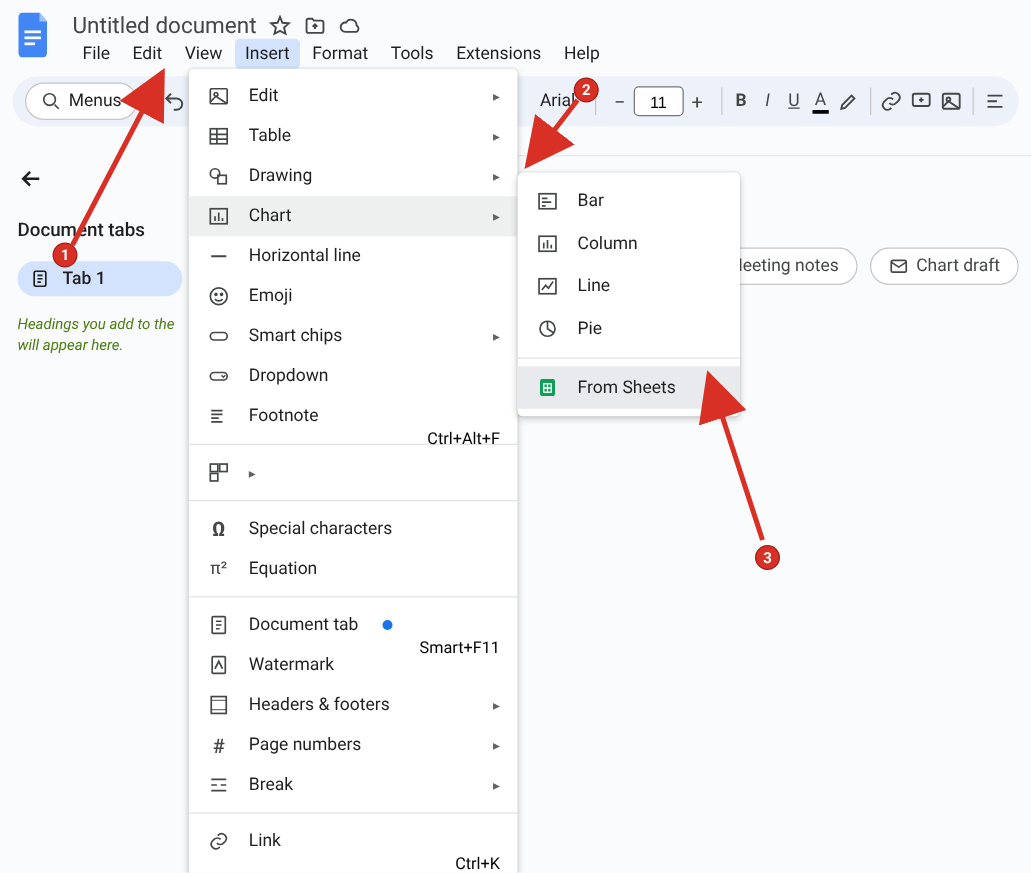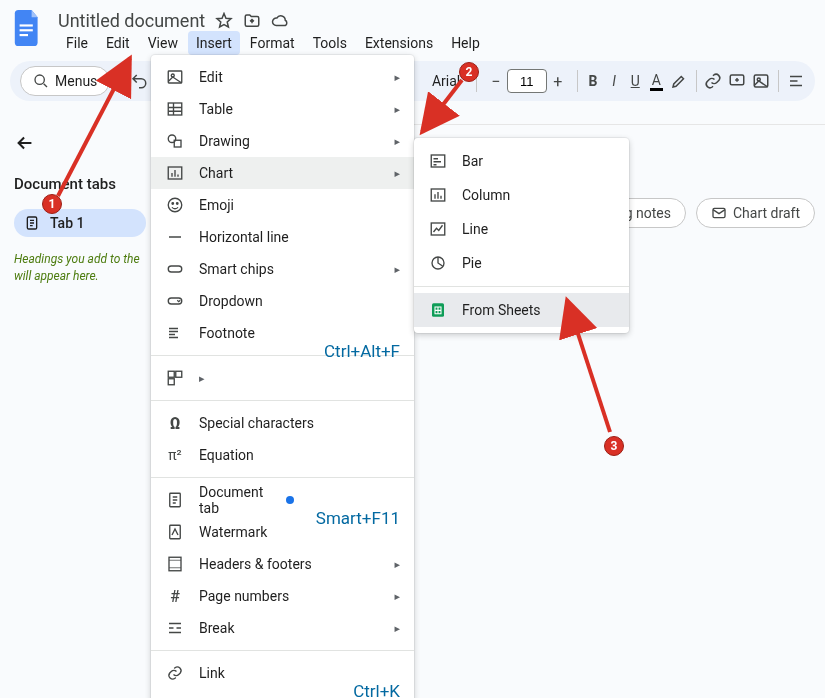--- a/index.html
+++ b/index.html
@@ -115,29 +115,29 @@
     display:flex; align-items:center; gap:14px;
     padding:6px 14px; height:32px; position:relative;
     color:#1f1f1f;
   }
   .dd-item.hl { background:#eef0ef; }
   .dd-item.disabled { color:#a6a6a6; }
   .dd-icon { width:20px; height:20px; display:flex; align-items:center; justify-content:center; color:#444746; flex-shrink:0;}
   .dd-item.disabled .dd-icon { color:#b8b8b8; }
   .dd-label { flex:1; }
   .dd-arrow { color:#5f6368; font-size:11px; }
-  .dd-shortcut { color:#0369a1; font-size:17px;margin-top:36px; }
+  .dd-shortcut { color:#000000; font-size:13px;margin-top:36px; }
   .dd-dot { width:8px; height:8px; border-radius:50%; background:#1a73e8; margin-left:-4px; margin-right:8px;}
   .dd-sep { height:1px; background:#e1e3e1; margin:6px 0; }
 
   
   .submenu {
     position:absolute;
     left:414px; top:138px;
-    width:215px;
+    width:178px;
     background:#fff;
     border-radius:4px;
     box-shadow:0 2px 6px rgba(0,0,0,0.2), 0 0 0 1px rgba(0,0,0,0.05);
     padding:6px 0;
     z-index:101;
     font-size:14px;
   }
   .sm-item {
     display:flex; align-items:center; gap:14px;
     padding:6px 14px; height:34px;
@@ -363,36 +363,36 @@
         <svg width="18" height="18" viewBox="0 0 24 24" fill="none" stroke="#444746" stroke-width="1.8">
           <rect x="3" y="4" width="18" height="16"></rect>
           <path d="M8 17v-5M12 17V8M16 17v-3"></path>
         </svg>
       </span>
     <span class="dd-label">Chart</span>
     <span class="dd-arrow">▸</span>
   </div>
   <div class="dd-item">
     <span class="dd-icon">
+        <svg width="18" height="18" viewBox="0 0 24 24" stroke="#444746" stroke-width="2">
+          <path d="M4 12h16"></path>
+        </svg>
+      </span>
+    <span class="dd-label">Horizontal line</span>
+  </div>
+  <div class="dd-item">
+    <span class="dd-icon">
         <svg width="18" height="18" viewBox="0 0 24 24" fill="none" stroke="#444746" stroke-width="1.8">
           <circle cx="12" cy="12" r="9"></circle>
           <circle cx="9" cy="10" r="1" fill="#444746"></circle>
           <circle cx="15" cy="10" r="1" fill="#444746"></circle>
           <path d="M8 15c1 1.5 2.5 2 4 2s3-.5 4-2"></path>
         </svg>
       </span>
     <span class="dd-label">Emoji</span>
-  </div>
-  <div class="dd-item">
-    <span class="dd-icon">
-        <svg width="18" height="18" viewBox="0 0 24 24" stroke="#444746" stroke-width="2">
-          <path d="M4 12h16"></path>
-        </svg>
-      </span>
-    <span class="dd-label">Horizontal line</span>
   </div>
   <div class="dd-item">
     <span class="dd-icon">
         <svg width="18" height="18" viewBox="0 0 24 24" fill="none" stroke="#444746" stroke-width="1.8">
           <rect x="3" y="8" width="18" height="8" rx="4"></rect>
         </svg>
       </span>
     <span class="dd-label">Smart chips</span>
     <span class="dd-arrow">▸</span>
   </div>

